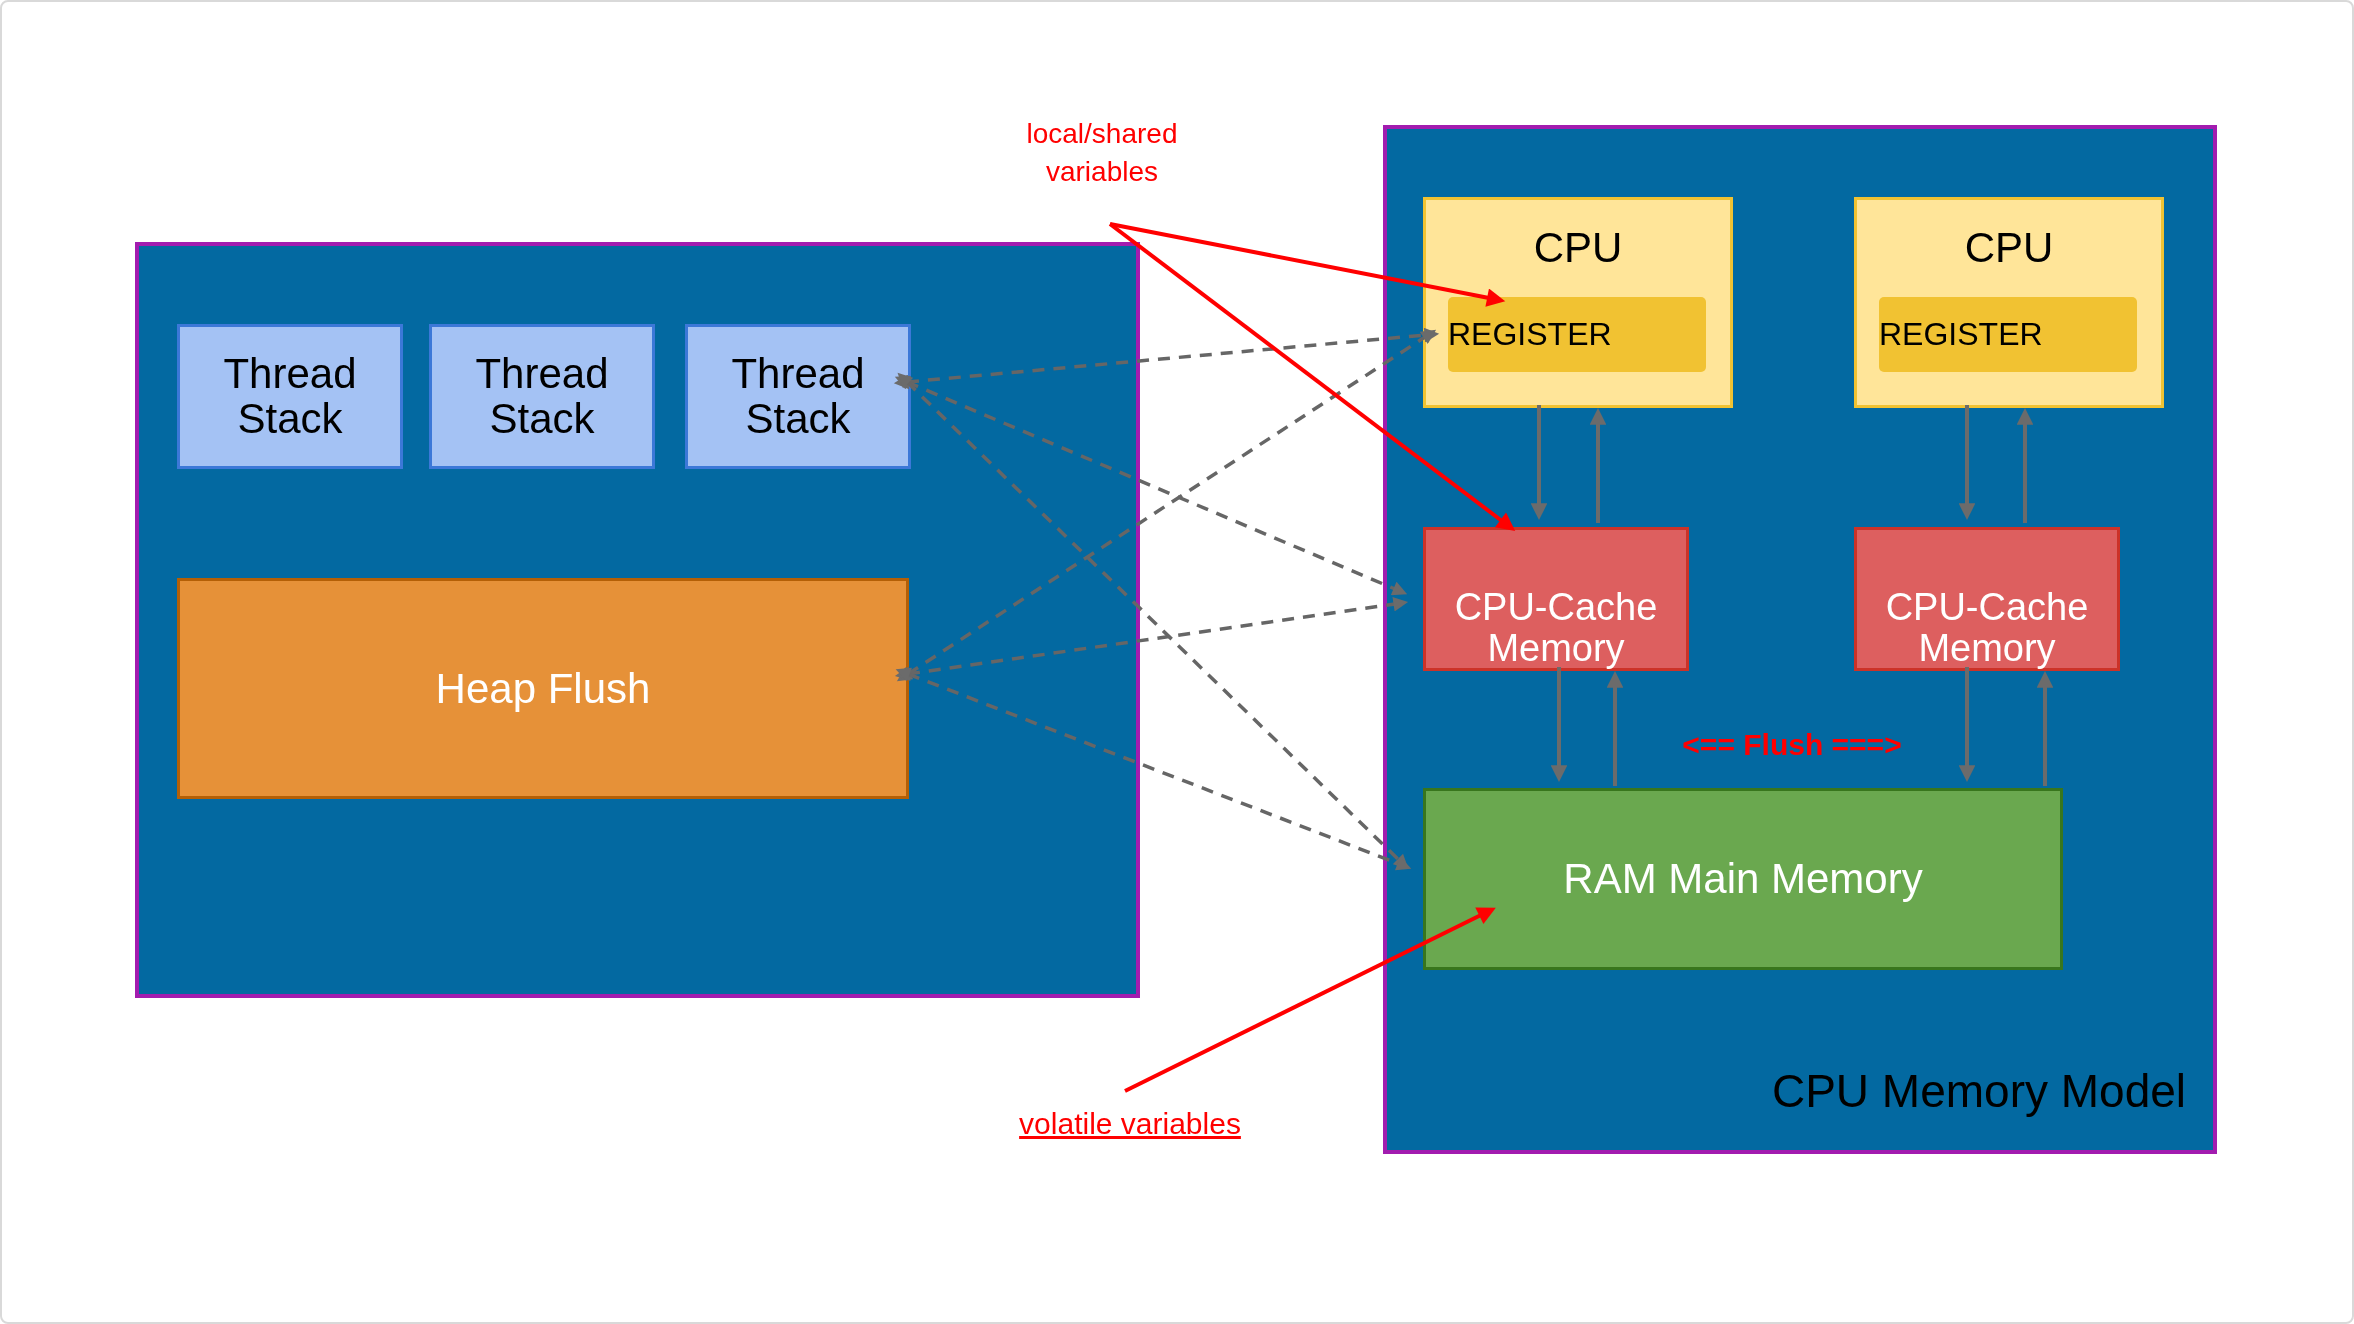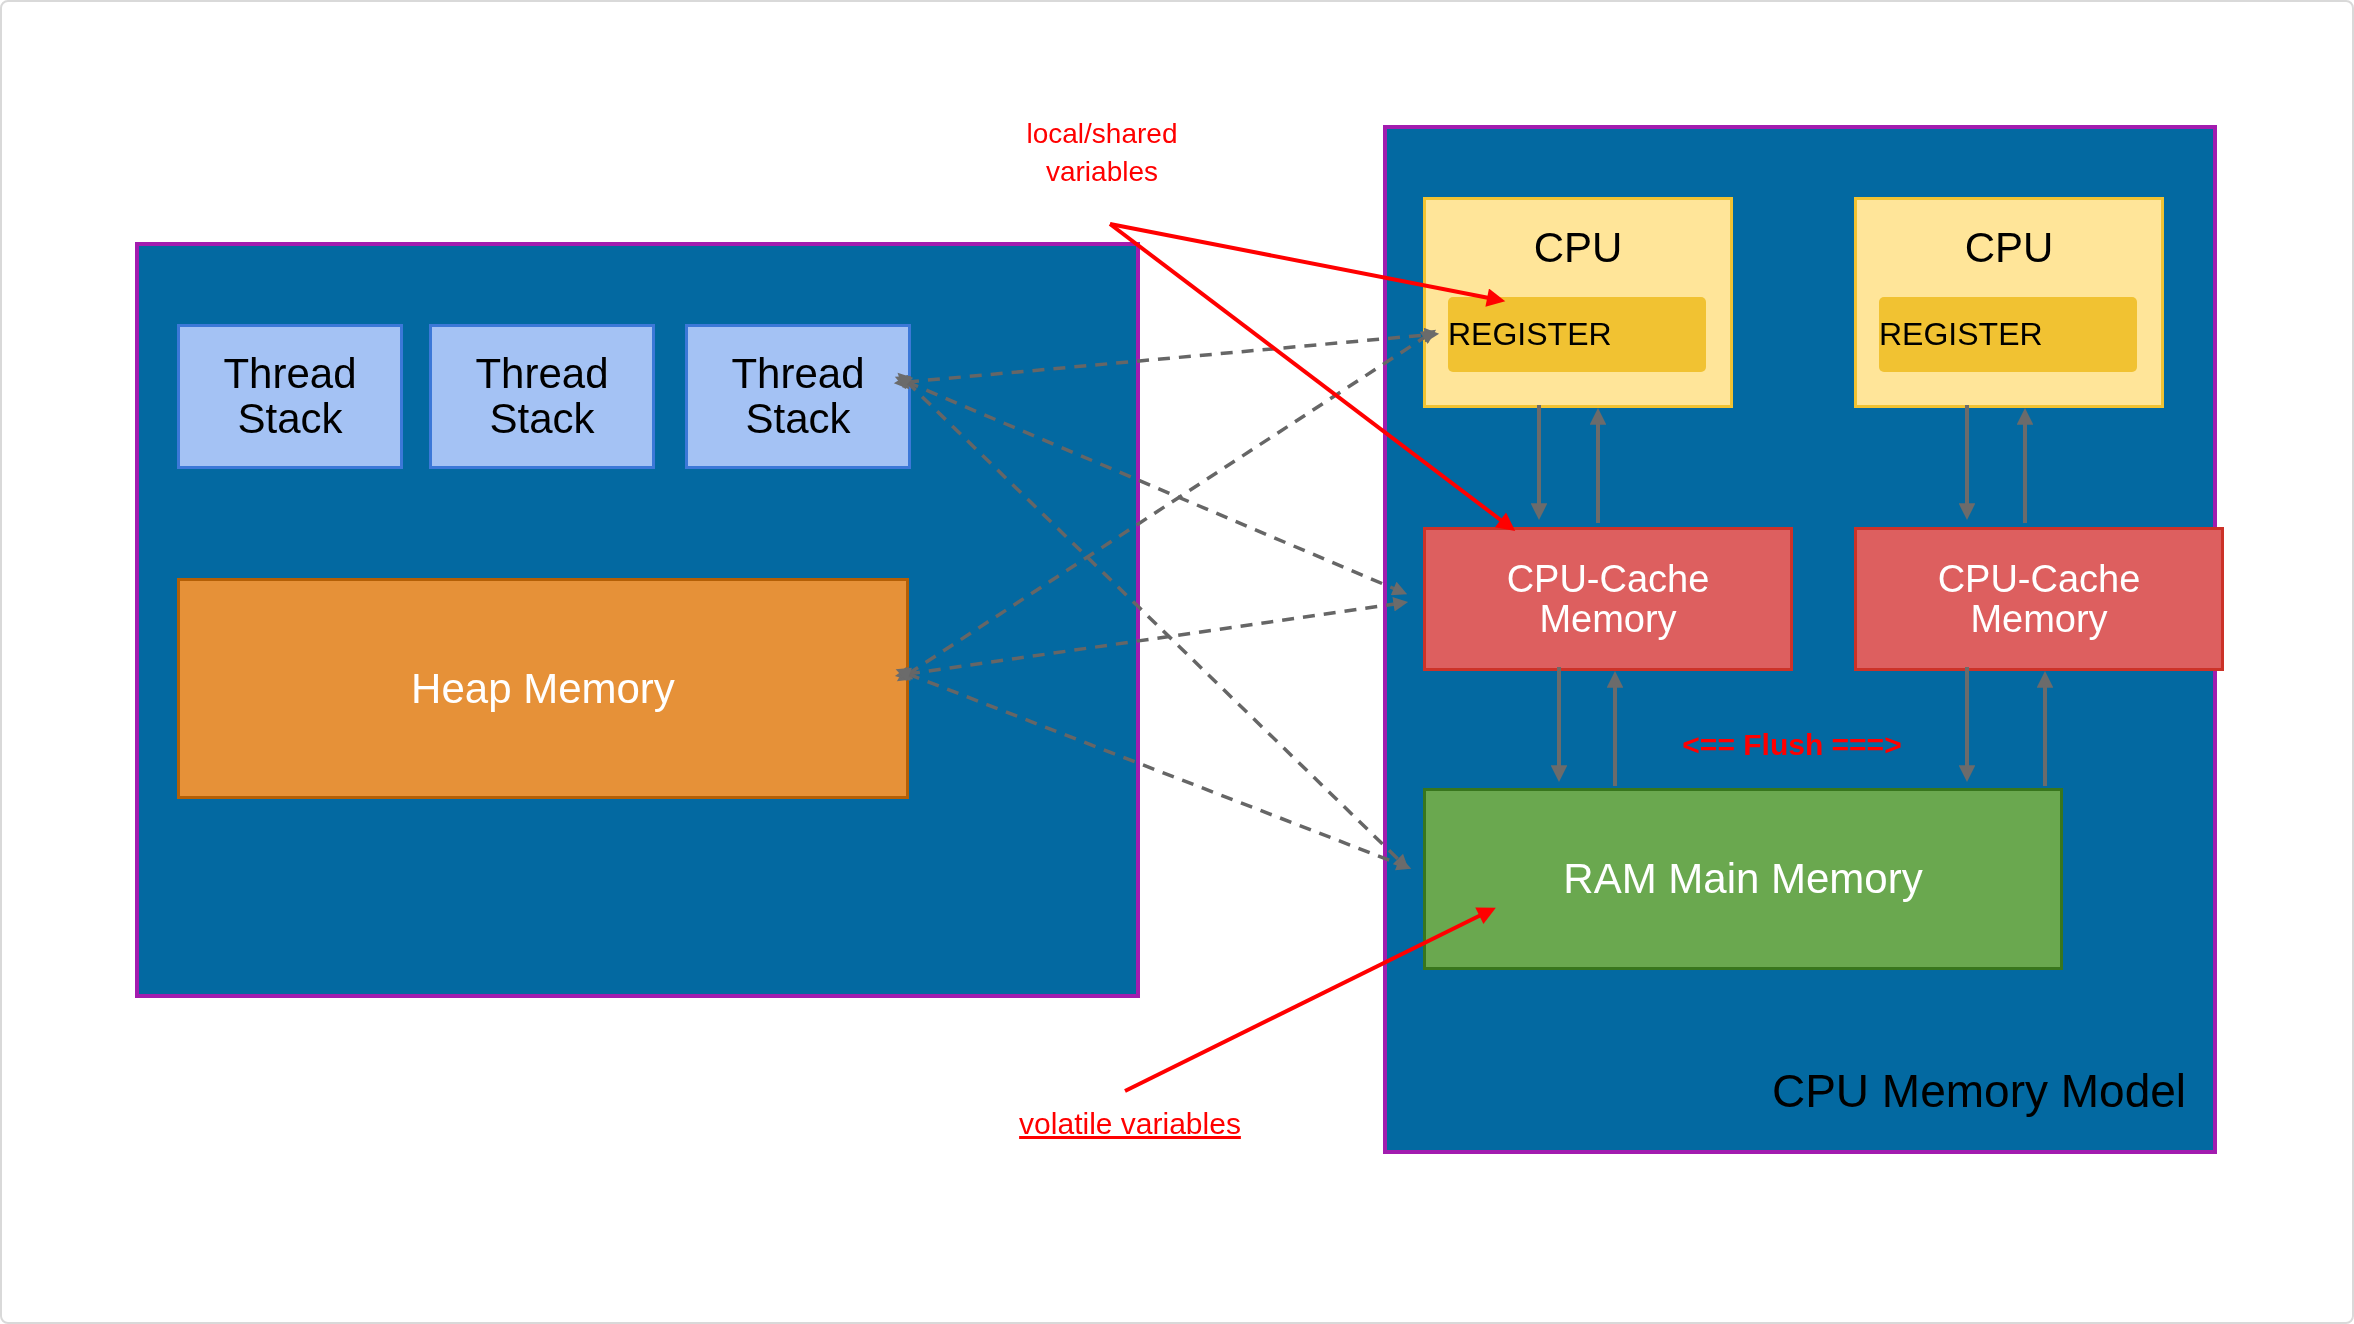--- a/index.html
+++ b/index.html
@@ -51,23 +51,23 @@
     position:absolute;top:24px;left:0;right:0;
     text-align:center;font-size:42px;color:#000;
   }
   .register{
     position:absolute;left:22px;top:97px;width:258px;height:75px;
     background:#f1c232;border-radius:5px;
     display:flex;align-items:center;justify-content:flex-start;
     font-size:32px;color:#000;
   }
   .cache{
-    position:absolute;top:398px;width:370px;height:144px;
+    position:absolute;top:398px;width:266px;height:144px;
     background:#dd5f5f;border:3px solid #cc3228;
-    display:flex;align-items:center;justify-content:center;text-align:center;
+    display:flex;align-items:flex-end;justify-content:center;text-align:center;
     color:#ffffff;font-size:38px;line-height:1.06;
   }
   #cache-1{left:36px;}
   #cache-2{left:467px;}
   .ram{
     position:absolute;left:36px;top:659px;width:640px;height:182px;
     background:#6aa84f;border:3px solid #38761d;
     display:flex;align-items:center;justify-content:center;
     color:#ffffff;font-size:42px;
   }
@@ -106,21 +106,21 @@
     </div>
     <div class="box thread-stack prelines" id="thread-stack-2">
       <span class="prelines">Thread
 Stack</span>
     </div>
     <div class="box thread-stack prelines" id="thread-stack-3">
       <span class="prelines">Thread
 Stack</span>
     </div>
     <div class="box heap">
-      <span>Heap Memory</span>
+      <span>Heap Flush</span>
     </div>
   </div>
 
   <div class="panel" id="cpu-panel">
     <div class="cpu-unit" id="cpu-unit-1">
       <div class="cpu-title">CPU</div>
       <div class="register">
         <span>REGISTER</span>
       </div>
     </div>

